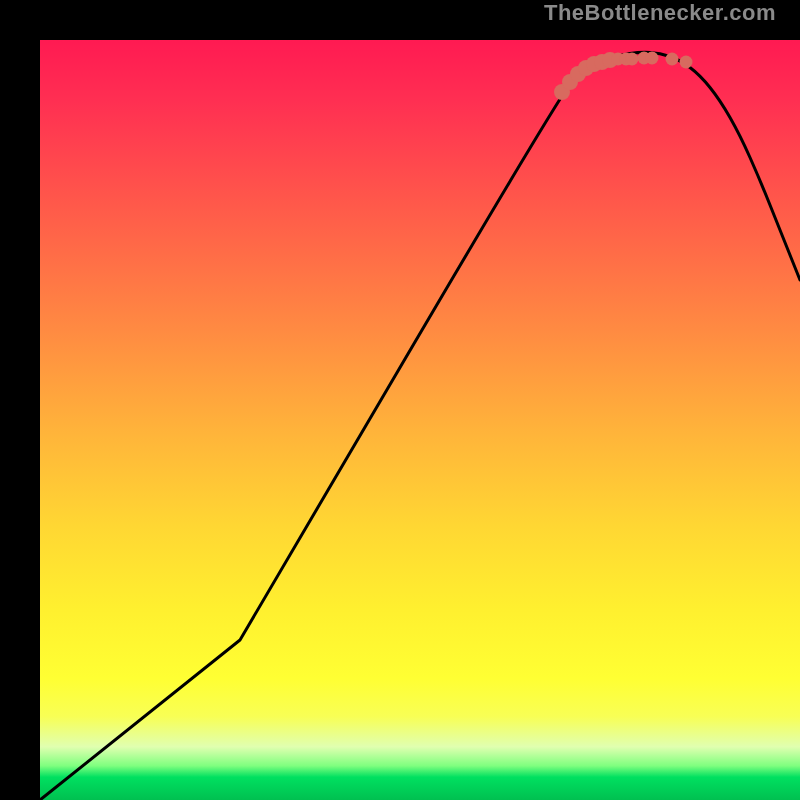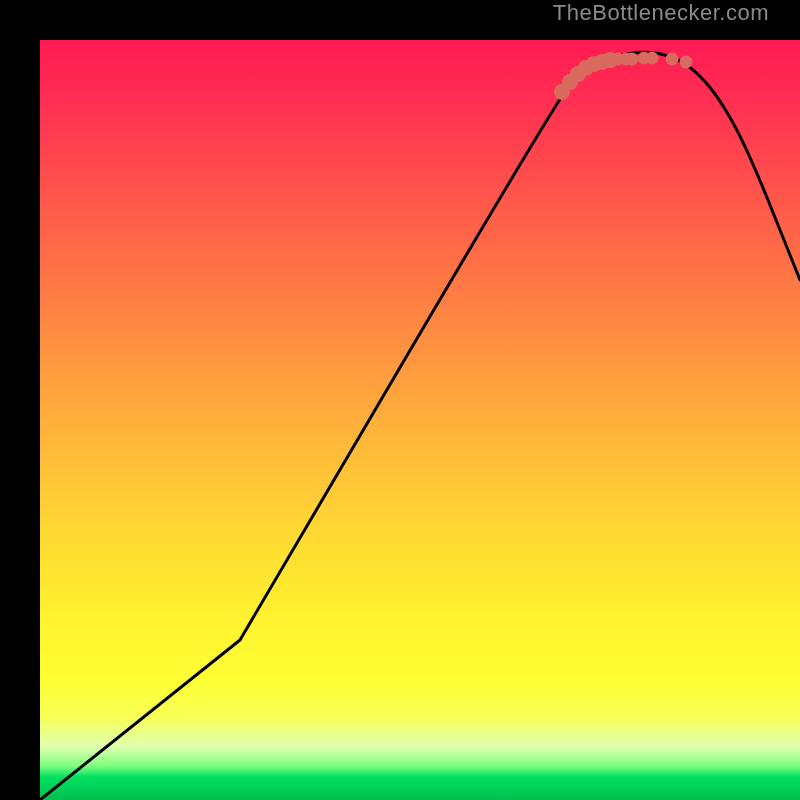--- a/index.html
+++ b/index.html
@@ -15,24 +15,24 @@
     position: absolute;
     left: 20px;
     top: 20px;
     width: 760px;
     height: 760px;
     background: #000;
   }
   .attribution {
     position: absolute;
     top: 0px;
-    right: 31px;
+    right: 24px;
     color: #8a8a8a;
     font-size: 22px;
-    font-weight: 400;
+    font-weight: 700;
     letter-spacing: 0.5px;
     z-index: 40;
   }
   .plot-area {
     position: absolute;
     left: 20px;
     top: 20px;
     width: 760px;
     height: 760px;
     overflow: hidden;

